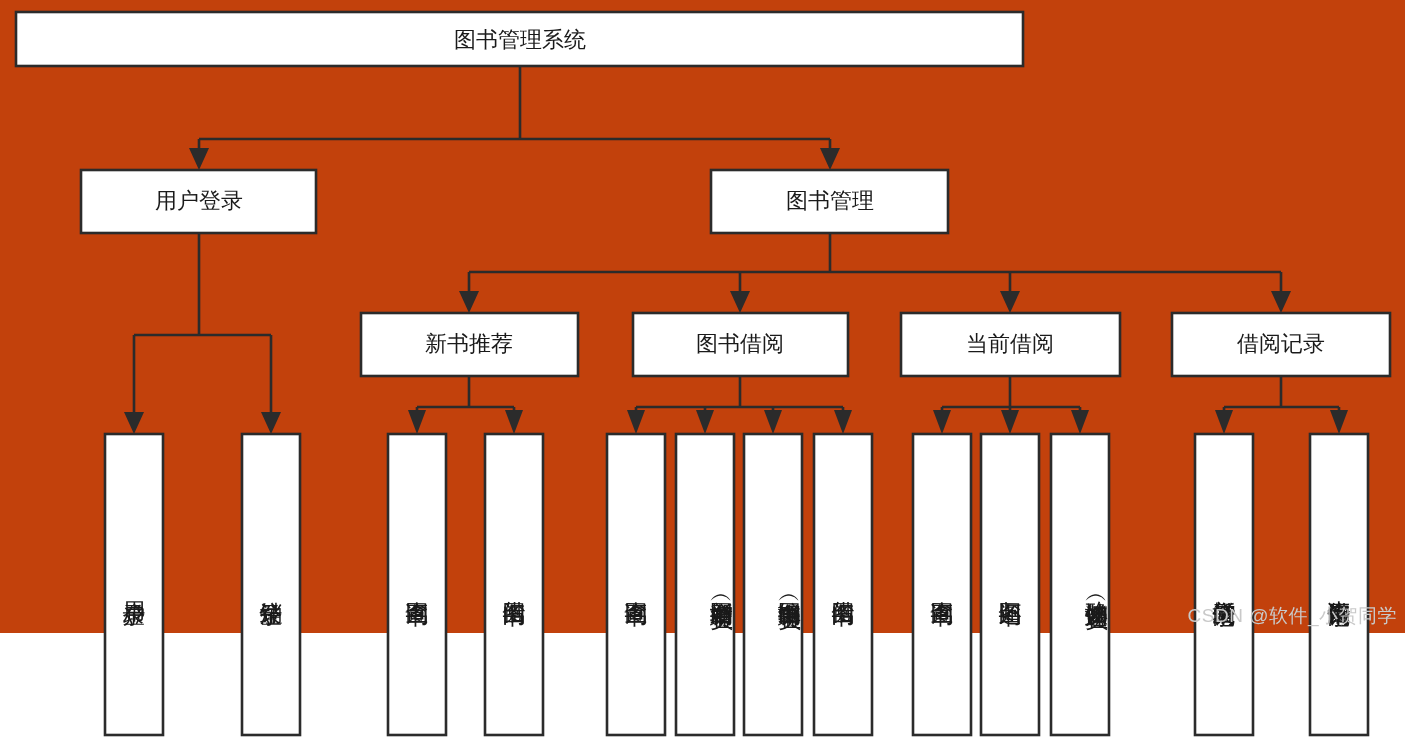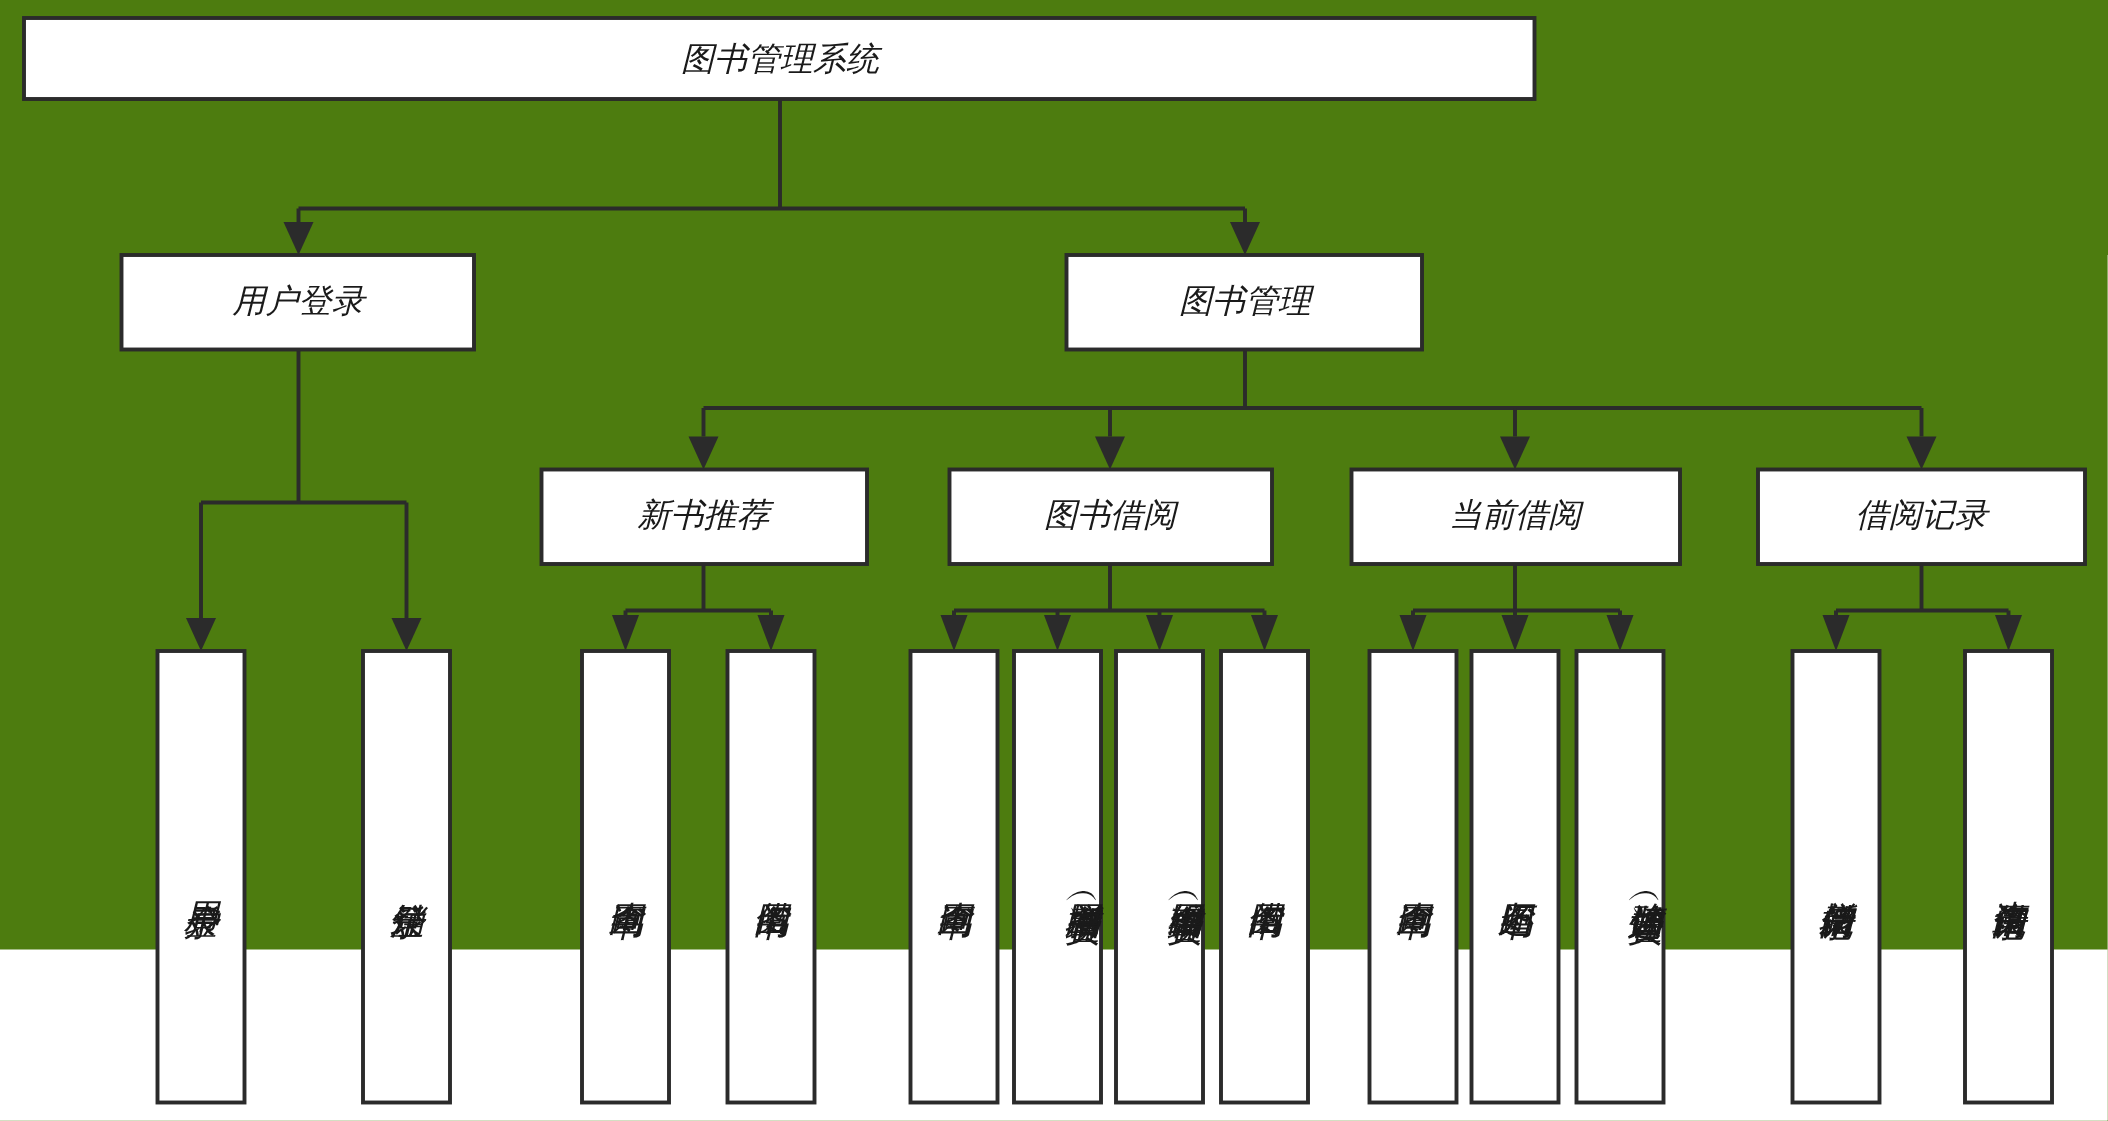--- a/index.html
+++ b/index.html
@@ -10,22 +10,21 @@
   body {
     width: 1405px;
     height: 747px;
     font-family: "Liberation Sans", "DejaVu Sans", sans-serif;
     overflow: hidden;
   }
   #diagram-root {
     position: relative;
     width: 1405px;
     height: 633px;
-    background: #4d7c0f;
-    font-style: italic;
+    background: #c2410c;
   }
   svg#flowchart {
     position: absolute;
     top: 0;
     left: 0;
     width: 1405px;
     height: 747px;
     display: block;
   }
   .node-box {
@@ -205,14 +204,15 @@
     <div class="vbox-label" style="left:814px; top:434px; width:58px; height:301px;">借阅图书</div>
 
     <div class="vbox-label" style="left:913px; top:434px; width:58px; height:301px;">查询图书</div>
     <div class="vbox-label" style="left:981px; top:434px; width:58px; height:301px;">归还图书</div>
     <div class="vbox-label" style="left:1051px; top:434px; width:58px; height:301px; align-items:flex-start; padding-top:6px;">确认归还（管理员）</div>
 
     <div class="vbox-label" style="left:1195px; top:434px; width:58px; height:301px;">新增借阅记录</div>
     <div class="vbox-label" style="left:1310px; top:434px; width:58px; height:301px;">查询借阅记录</div>
   </div>
 
+  <div class="watermark-text">CSDN @软件_小贺同学</div>
 
 </div>
 
 </body></html>

